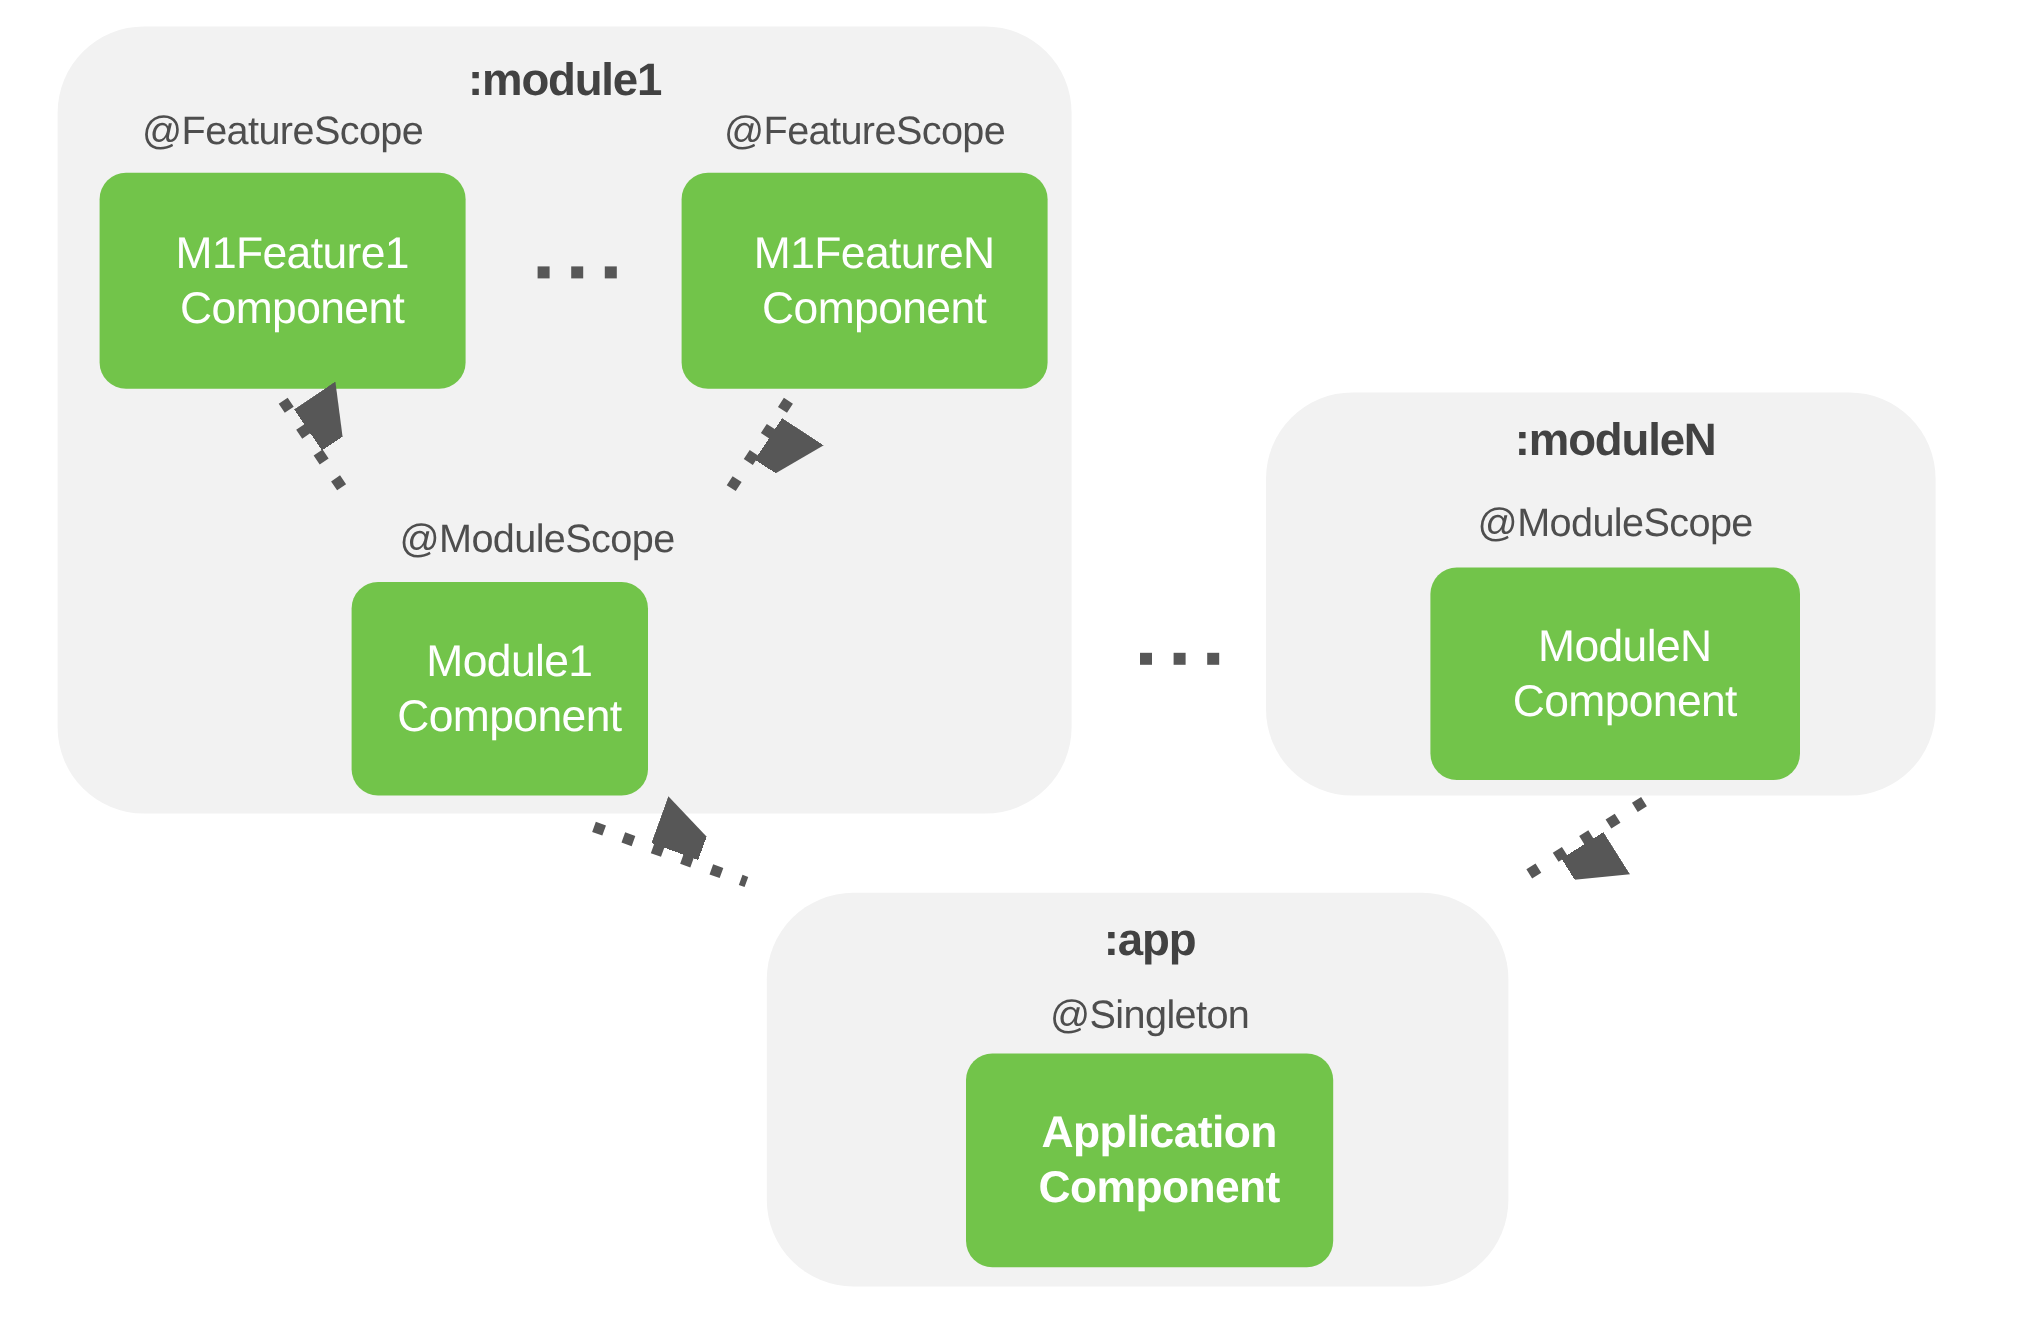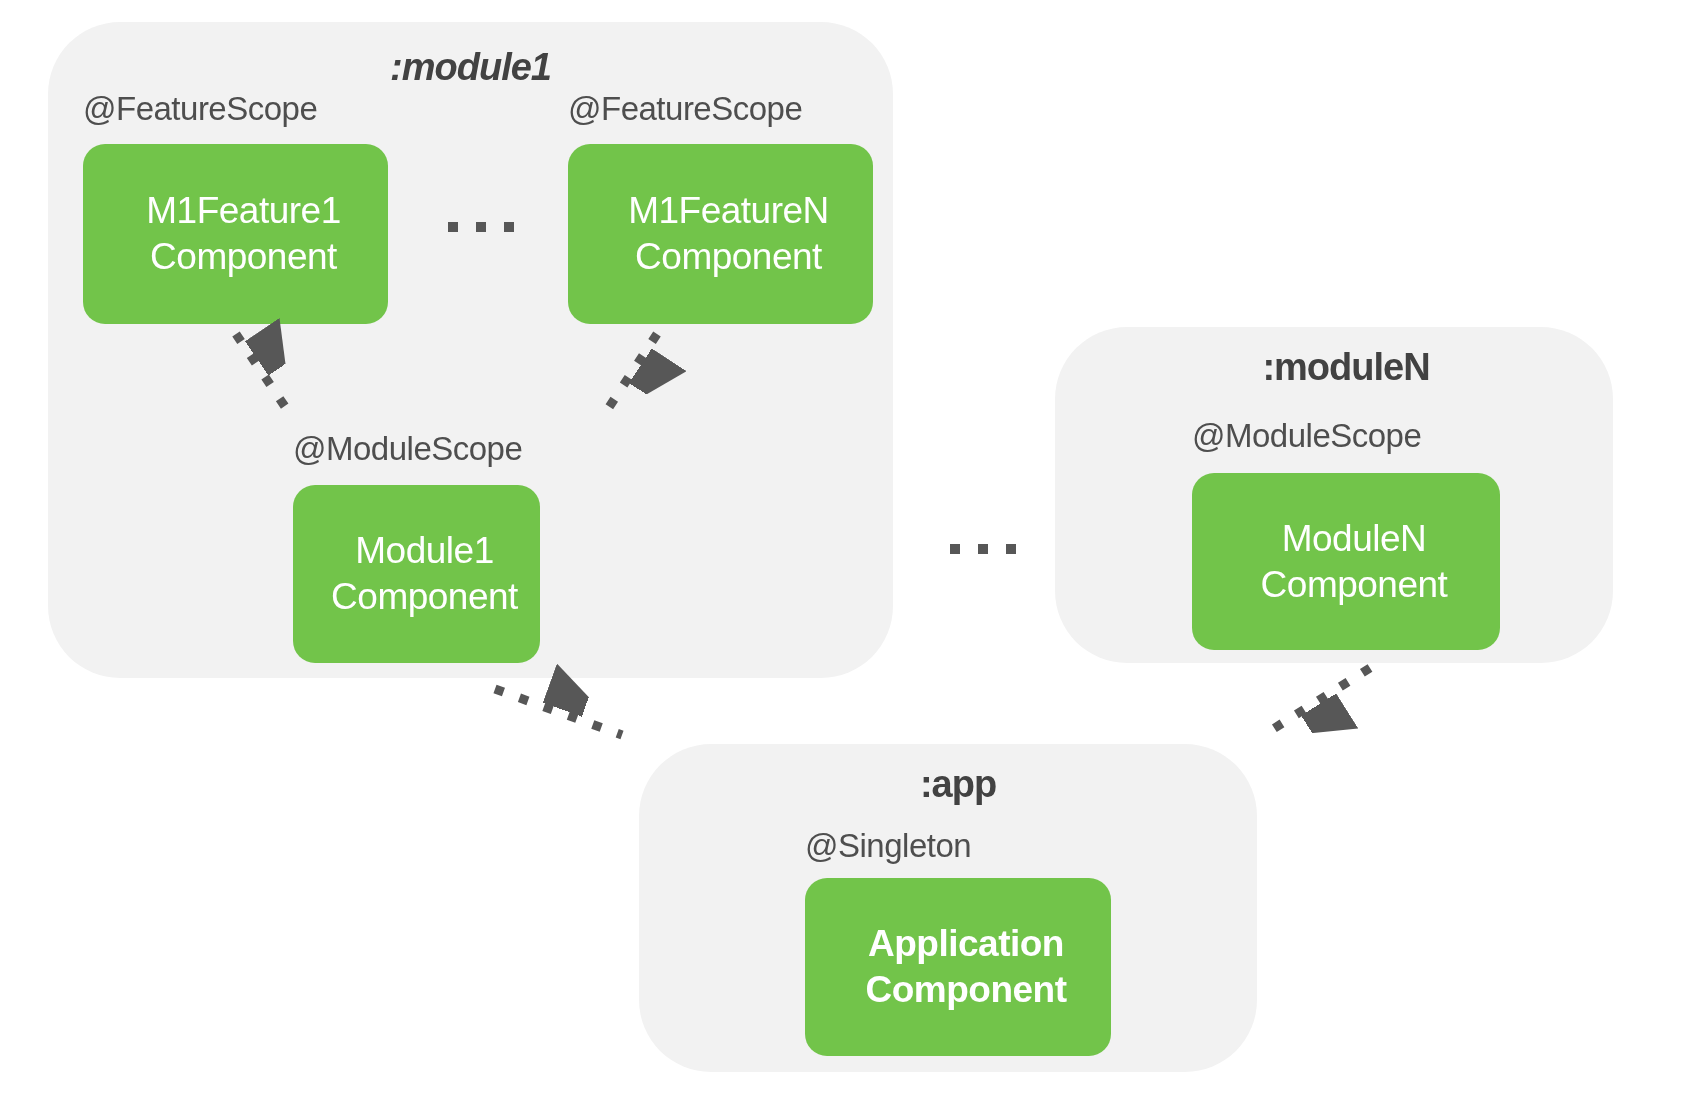--- a/index.html
+++ b/index.html
@@ -29,20 +29,21 @@
     left:0;right:0;
     text-align:center;
     font-size:38px;
     font-weight:bold;
     letter-spacing:-1px;
     color:var(--title-text);
     white-space:nowrap;
   }
   .scope-label{
     position:absolute;
+    text-align:center;
     font-size:33px;
     letter-spacing:-0.5px;
     color:var(--label-text);
     white-space:nowrap;
   }
   .component-box{
     position:absolute;
     background:var(--box-green);
     border-radius:22px;
     display:flex;
@@ -81,21 +82,21 @@
     fill:none;
   }
   .arrowhead{fill:var(--arrow);}
 </style>
 </head>
 <body>
 
 <div class="stage">
 
   <div class="group" style="left:48px;top:22px;width:845px;height:656px;">
-    <div class="group-title" style="top:24px;font-style:italic;">:module1</div>
+    <div class="group-title" style="top:24px;">:module1</div>
 
     <div class="scope-label" style="left:35px;width:305px;top:68px;">@FeatureScope</div>
     <div class="scope-label" style="left:520px;width:305px;top:68px;">@FeatureScope</div>
 
     <div class="component-box" style="left:35px;top:122px;width:305px;height:180px;">
       <span class="line">M1Feature1</span>
       <span class="line">Component</span>
     </div>
 
     <div class="ellipsis" style="left:400px;top:200px;">

